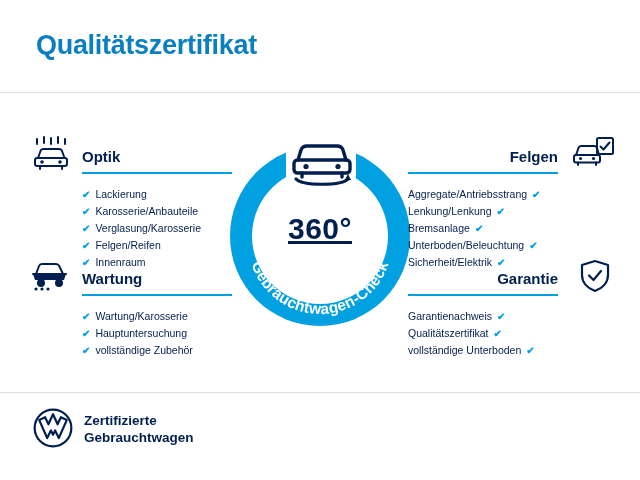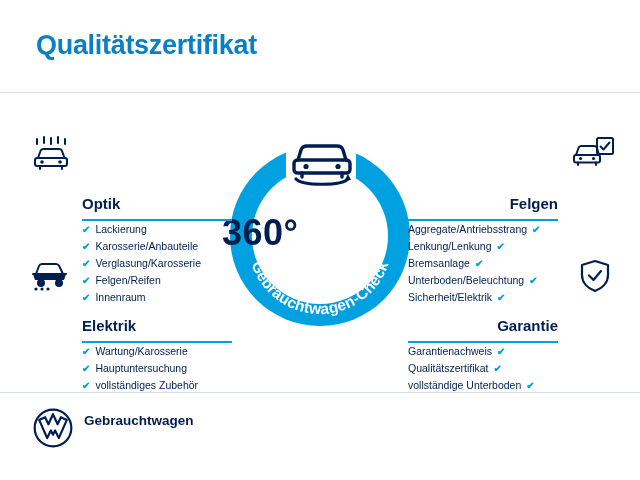--- a/index.html
+++ b/index.html
@@ -77,61 +77,61 @@
     left: 62px;
     top: -4px;
     width: 76px;
     height: 54px;
   }
   .deg {
     position: absolute;
     left: 0;
     top: 74px;
     width: 196px;
-    text-align: left;
-    font-size: 36px;
+    text-align: center;
+    font-size: 30px;
     font-weight: bold;
     color: #001e50;
     letter-spacing: 0.5px;
+    text-decoration: underline;
   }
   .arc-text {
     position: absolute;
     left: 0; top: 0;
     width: 196px; height: 196px;
   }
   .arc-text text {
     font-family: "Liberation Sans", sans-serif;
     font-size: 15.5px;
     font-weight: bold;
     fill: #ffffff;
     letter-spacing: 0.2px;
   }
 
   
   .section { position: absolute; }
   .sec-head {
     position: relative;
     height: 34px;
-    margin-top: 47px;
   }
   .sec-title {
     position: absolute;
     top: 8px;
     font-size: 15px;
     font-weight: bold;
     color: #001e50;
   }
   .sec-rule {
     position: absolute;
     bottom: 0;
     height: 2px;
     background: #009fe3;
   }
   .items {
-    margin-top: 0;
+    margin-top: 12px;
   }
   .item {
     font-size: 10.5px;
     color: #001e50;
     line-height: 17px;
     white-space: nowrap;
   }
   .check {
     color: #009fe3;
     font-size: 10px;
@@ -269,27 +269,27 @@
     <circle cx="29" cy="25" r="4" fill="#001e50"></circle>
     <g fill="#001e50">
       <circle cx="6" cy="31" r="1.6"></circle>
       <circle cx="12" cy="31" r="1.6"></circle>
       <circle cx="18" cy="31" r="1.6"></circle>
     </g>
   </svg>
 
   <div class="section left" id="sec-wartung">
     <div class="sec-head">
-      <div class="sec-title">Elektrik</div>
+      <div class="sec-title">Wartung</div>
       <div class="sec-rule"></div>
     </div>
     <div class="items">
       <div class="item"><span class="check">✔</span><span>Wartung/Karosserie</span></div>
       <div class="item"><span class="check">✔</span><span>Hauptuntersuchung</span></div>
-      <div class="item"><span class="check">✔</span><span>vollständiges Zubehör</span></div>
+      <div class="item"><span class="check">✔</span><span>vollständige Zubehör</span></div>
     </div>
   </div>
 
   <svg class="icon" id="icon-technik" width="44" height="34" viewBox="0 0 44 34">
     <g fill="none" stroke="#001e50" stroke-width="2" stroke-linejoin="round" stroke-linecap="round">
       <path d="M4 19 L6.5 12 C7 10.5 8 10 9.5 10 L22 10 C23.5 10 24.5 10.5 25 12 L27 19"></path>
       <rect x="2" y="19" width="26" height="7.5" rx="2"></rect>
       <path d="M6 26.5 L6 29"></path>
         <path d="M24 26.5 L24 29"></path>
       <rect x="25" y="2" width="16" height="16" rx="1.5"></rect>
@@ -333,16 +333,17 @@
   </div>
 
   <div class="footer-rule"></div>
 
   <svg class="vw-logo" viewBox="0 0 48 48">
     <circle cx="24" cy="24" r="22" fill="none" stroke="#001e50" stroke-width="2.6"></circle>
     <path d="M24 7.5 L29.5 19.5 L33.5 11 L40.5 14.5 L31 36 L26.5 27 L24 32 L21.5 27 L17 36 L7.5 14.5 L14.5 11 L18.5 19.5 Z" fill="none" stroke="#001e50" stroke-width="2.6" stroke-linejoin="round"></path>
   </svg>
 
   <div class="footer-text">
+    <div>Zertifizierte</div>
     <div>Gebrauchtwagen</div>
   </div>
 
 </div>
 
 </body></html>

